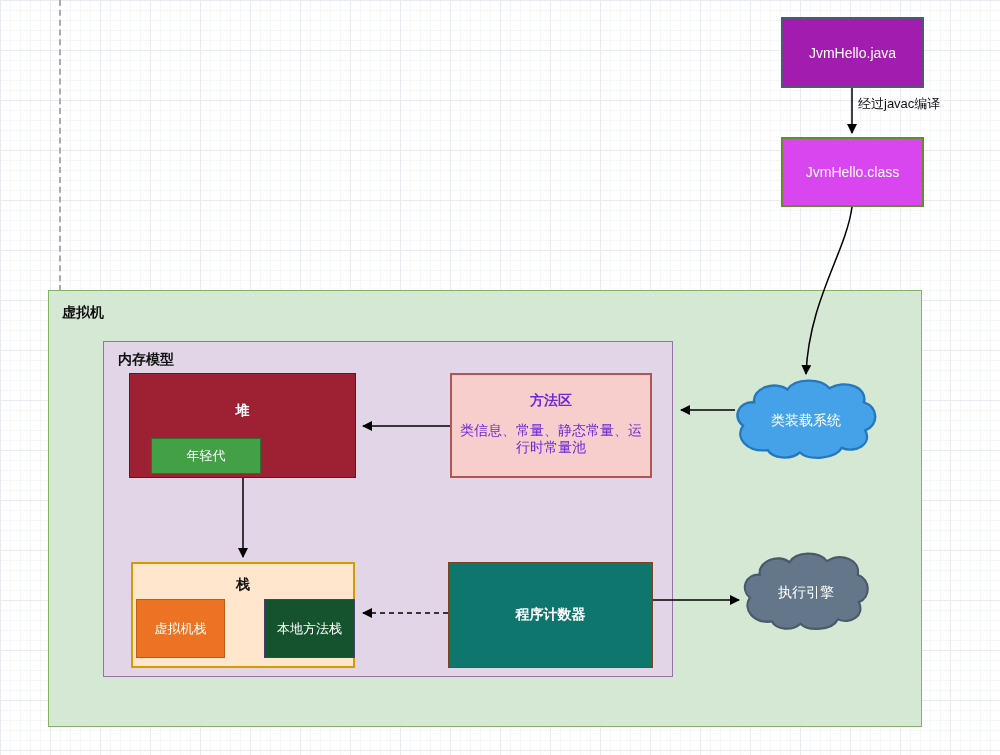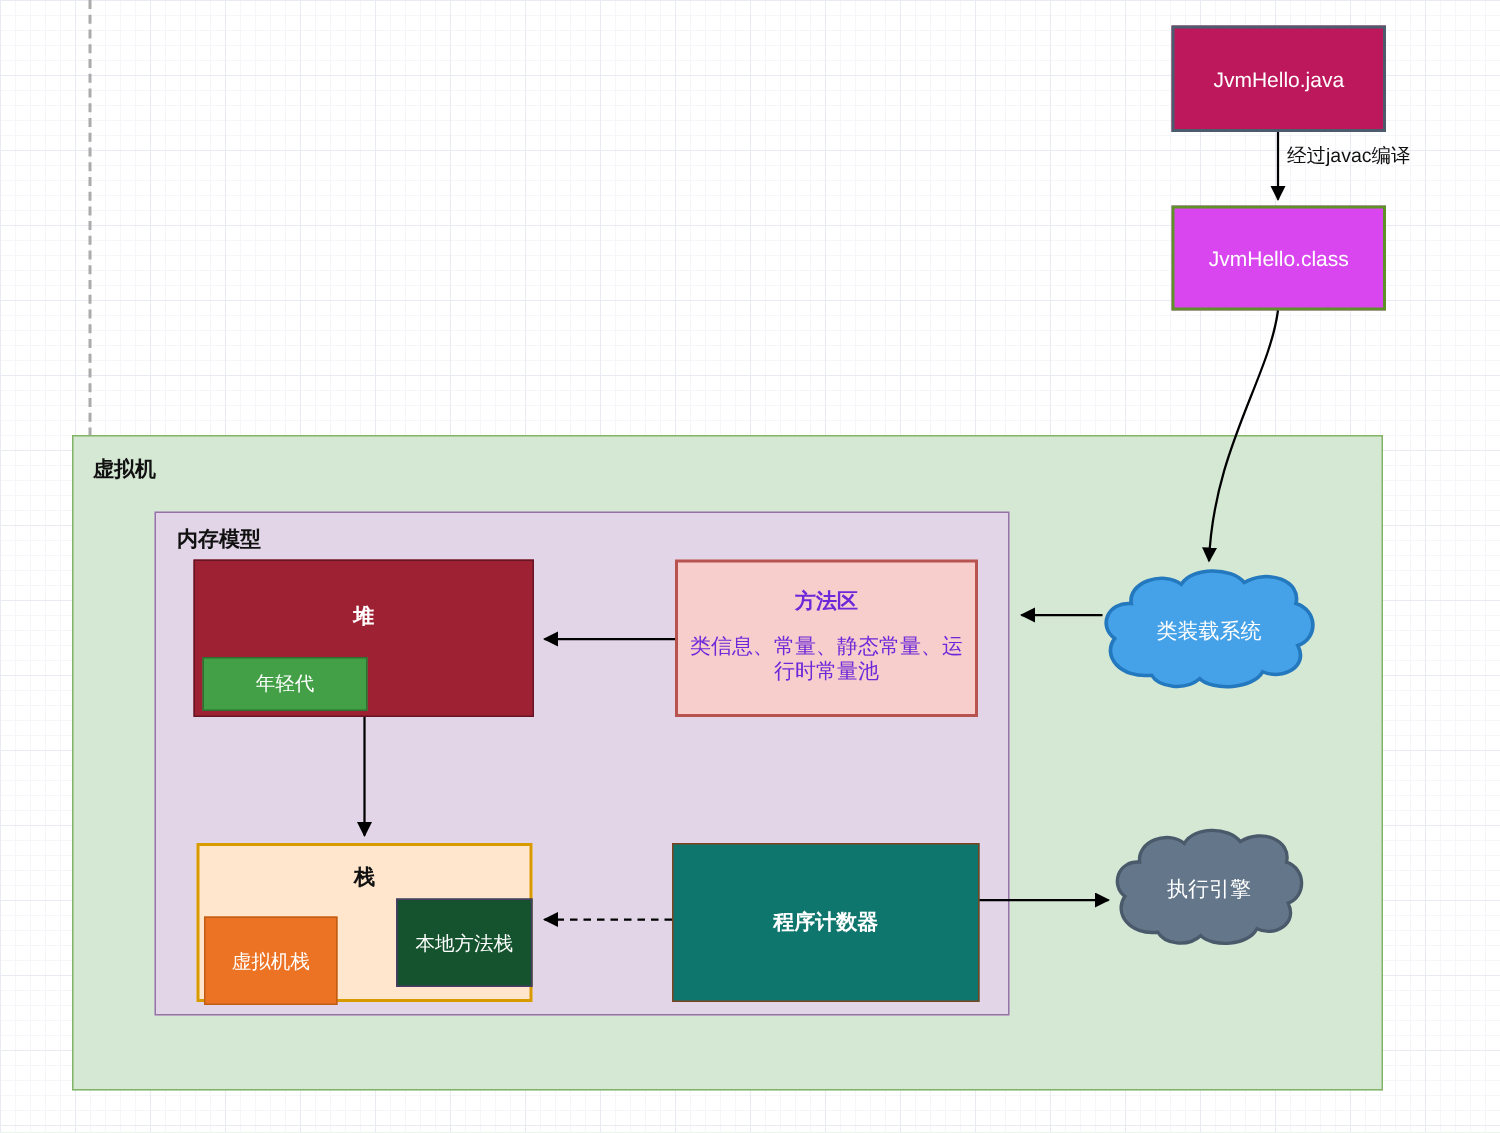--- a/index.html
+++ b/index.html
@@ -13,42 +13,42 @@
       linear-gradient(to right, #f4f6fa 1px, transparent 1px),
       linear-gradient(to bottom, #f4f6fa 1px, transparent 1px);
     background-size:50px 50px,50px 50px,10px 10px,10px 10px;
   }
   .abs{position:absolute;}
   .node{position:absolute;box-sizing:border-box;}
   .center{display:flex;align-items:center;justify-content:center;text-align:center;}
 
   #page-boundary{left:59px;top:0;height:291px;width:0;border-left:2px dashed #ababab;}
 
-  #java-box{left:781px;top:17px;width:143px;height:71px;background:#be185d;border:2px solid #4a5c6d;color:#fff;font-size:14px;}
+  #java-box{left:781px;top:17px;width:143px;height:71px;background:#a21caf;border:2px solid #4a5c6d;color:#fff;font-size:14px;}
   #class-box{left:781px;top:137px;width:143px;height:70px;background:#d946ef;border:2px solid #5e9127;color:#fff;font-size:14px;}
   #compile-label{left:858px;top:95px;font-size:13px;color:#111;white-space:nowrap;}
 
   #vm-container{left:48px;top:290px;width:874px;height:437px;background:#d5e8d4;border:1px solid #82b366;}
   #vm-label{position:absolute;left:13px;top:13px;font-weight:bold;font-size:14px;color:#111;}
 
   #memory-model{left:103px;top:341px;width:570px;height:336px;background:#e1d5e7;border:1px solid #9673a6;}
   #mm-label{position:absolute;left:14px;top:9px;font-weight:bold;font-size:14px;color:#111;}
 
   #heap-box{left:129px;top:373px;width:227px;height:105px;background:#9e2033;border:1px solid #671425;}
   #heap-label{position:absolute;left:0;right:0;top:28px;text-align:center;color:#fff;font-weight:bold;font-size:14px;}
-  #young-gen{left:5px;top:64px;width:110px;height:36px;background:#43a047;border:1px solid #2f7032;color:#fff;font-size:13px;}
+  #young-gen{left:21px;top:64px;width:110px;height:36px;background:#43a047;border:1px solid #2f7032;color:#fff;font-size:13px;}
   #old-gen{left:115px;top:64px;width:110px;height:36px;background:#cfdbe2;border:1px solid #5d80a6;color:#111;font-size:13px;}
 
   #method-area{left:450px;top:373px;width:202px;height:105px;background:#f8cecc;border:2px solid #b85450;color:#6d28d9;}
   #method-title{margin-top:17px;text-align:center;font-weight:bold;font-size:14px;}
   #method-body{margin-top:12px;padding:0 8px;text-align:center;font-size:14px;line-height:17px;}
 
   #stack-box{left:131px;top:562px;width:224px;height:106px;background:#ffe6cc;border:2px solid #d79b00;}
   #stack-label{position:absolute;left:0;right:0;top:12px;text-align:center;font-weight:bold;font-size:14px;color:#111;}
-  #vm-stack{left:3px;top:47px;width:89px;height:59px;background:#ed7324;border:1px solid #bf5c15;color:#fff;font-size:13px;}
+  #vm-stack{left:3px;top:35px;width:89px;height:59px;background:#ed7324;border:1px solid #bf5c15;color:#fff;font-size:13px;}
   #native-stack{left:131px;top:35px;width:91px;height:59px;background:#14532d;border:1px solid #4a3b69;color:#fff;font-size:13px;}
 
   #pc-register{left:448px;top:562px;width:205px;height:106px;background:#0f766e;border:1px solid #7a4422;color:#fff;font-weight:bold;font-size:14px;}
 
   .cloud{position:absolute;}
   .cloud svg{position:absolute;left:0;top:0;width:100%;height:100%;}
   .cloud .cloud-label{position:absolute;left:0;right:0;top:0;bottom:0;display:flex;align-items:center;justify-content:center;color:#fff;font-size:14px;}
   #cloud-loader{left:732px;top:379px;width:148px;height:84px;}
   #cloud-engine{left:740px;top:552px;width:132px;height:82px;}
 

